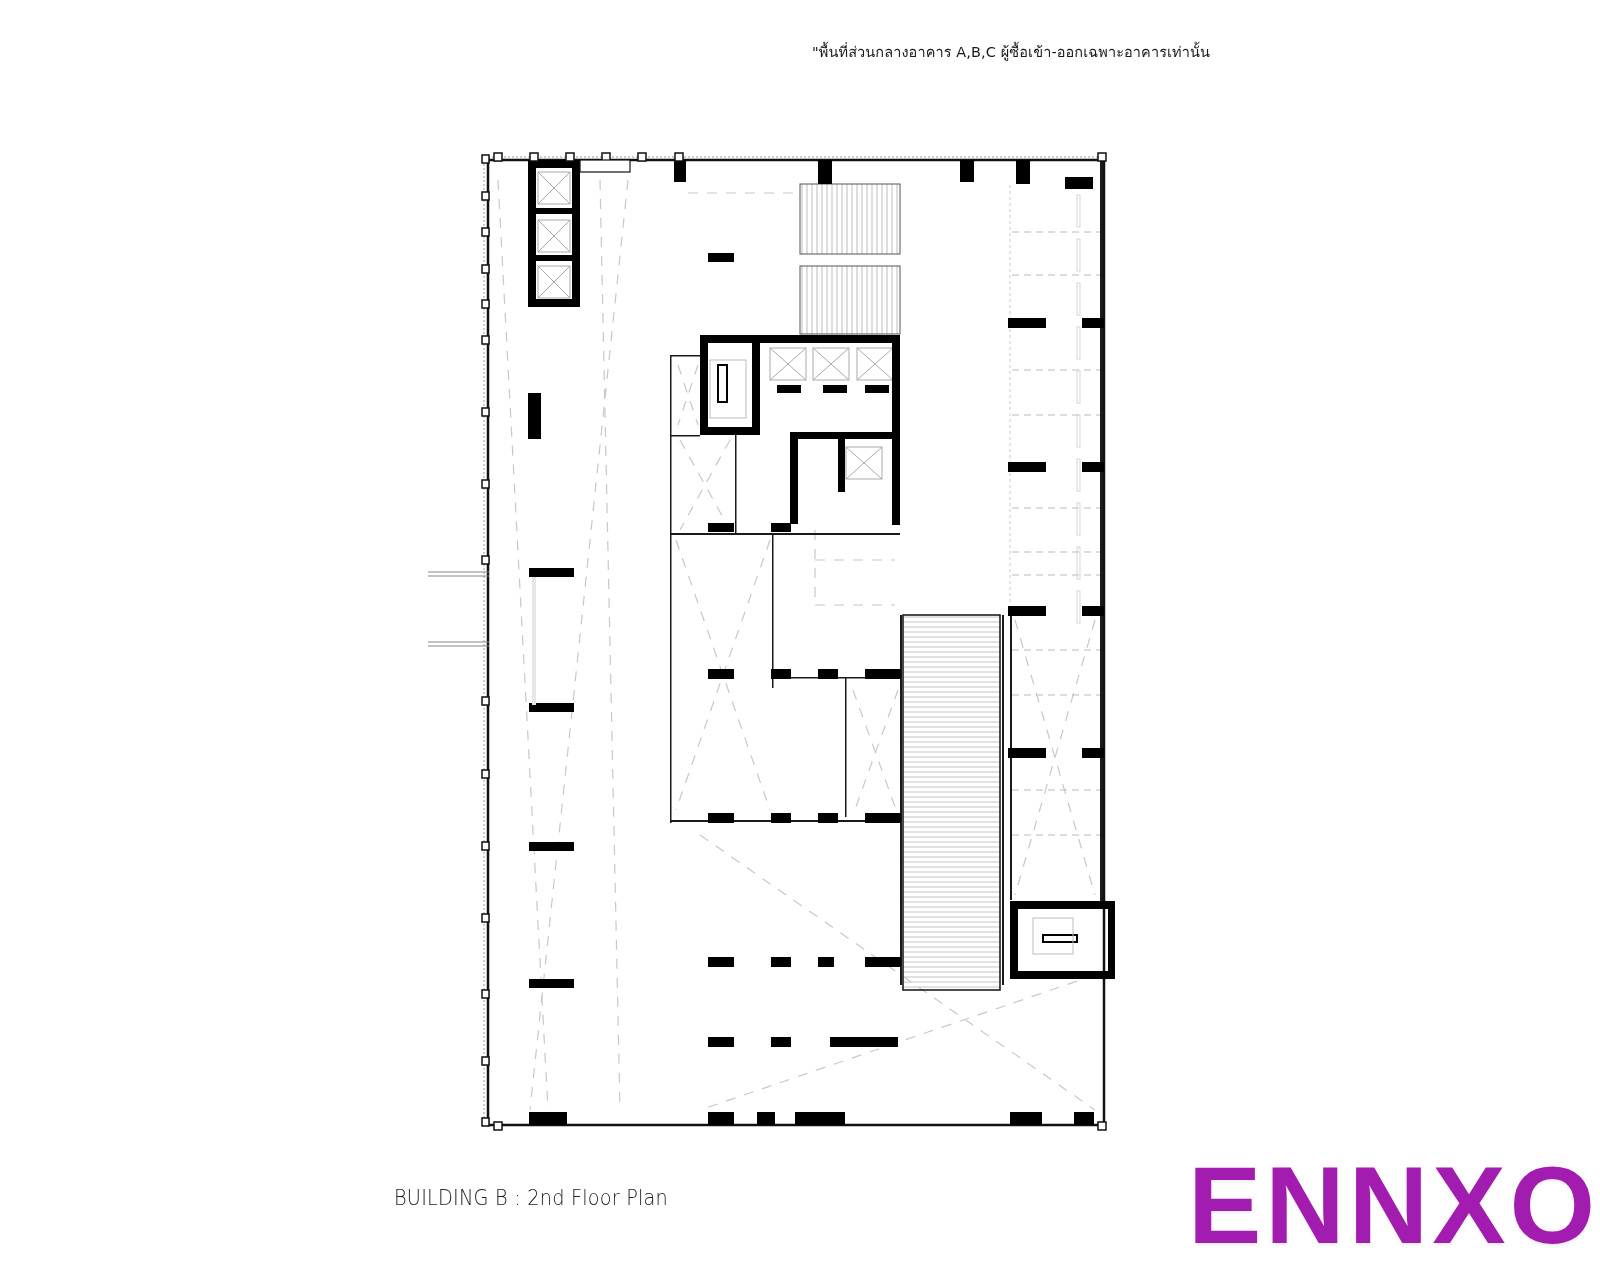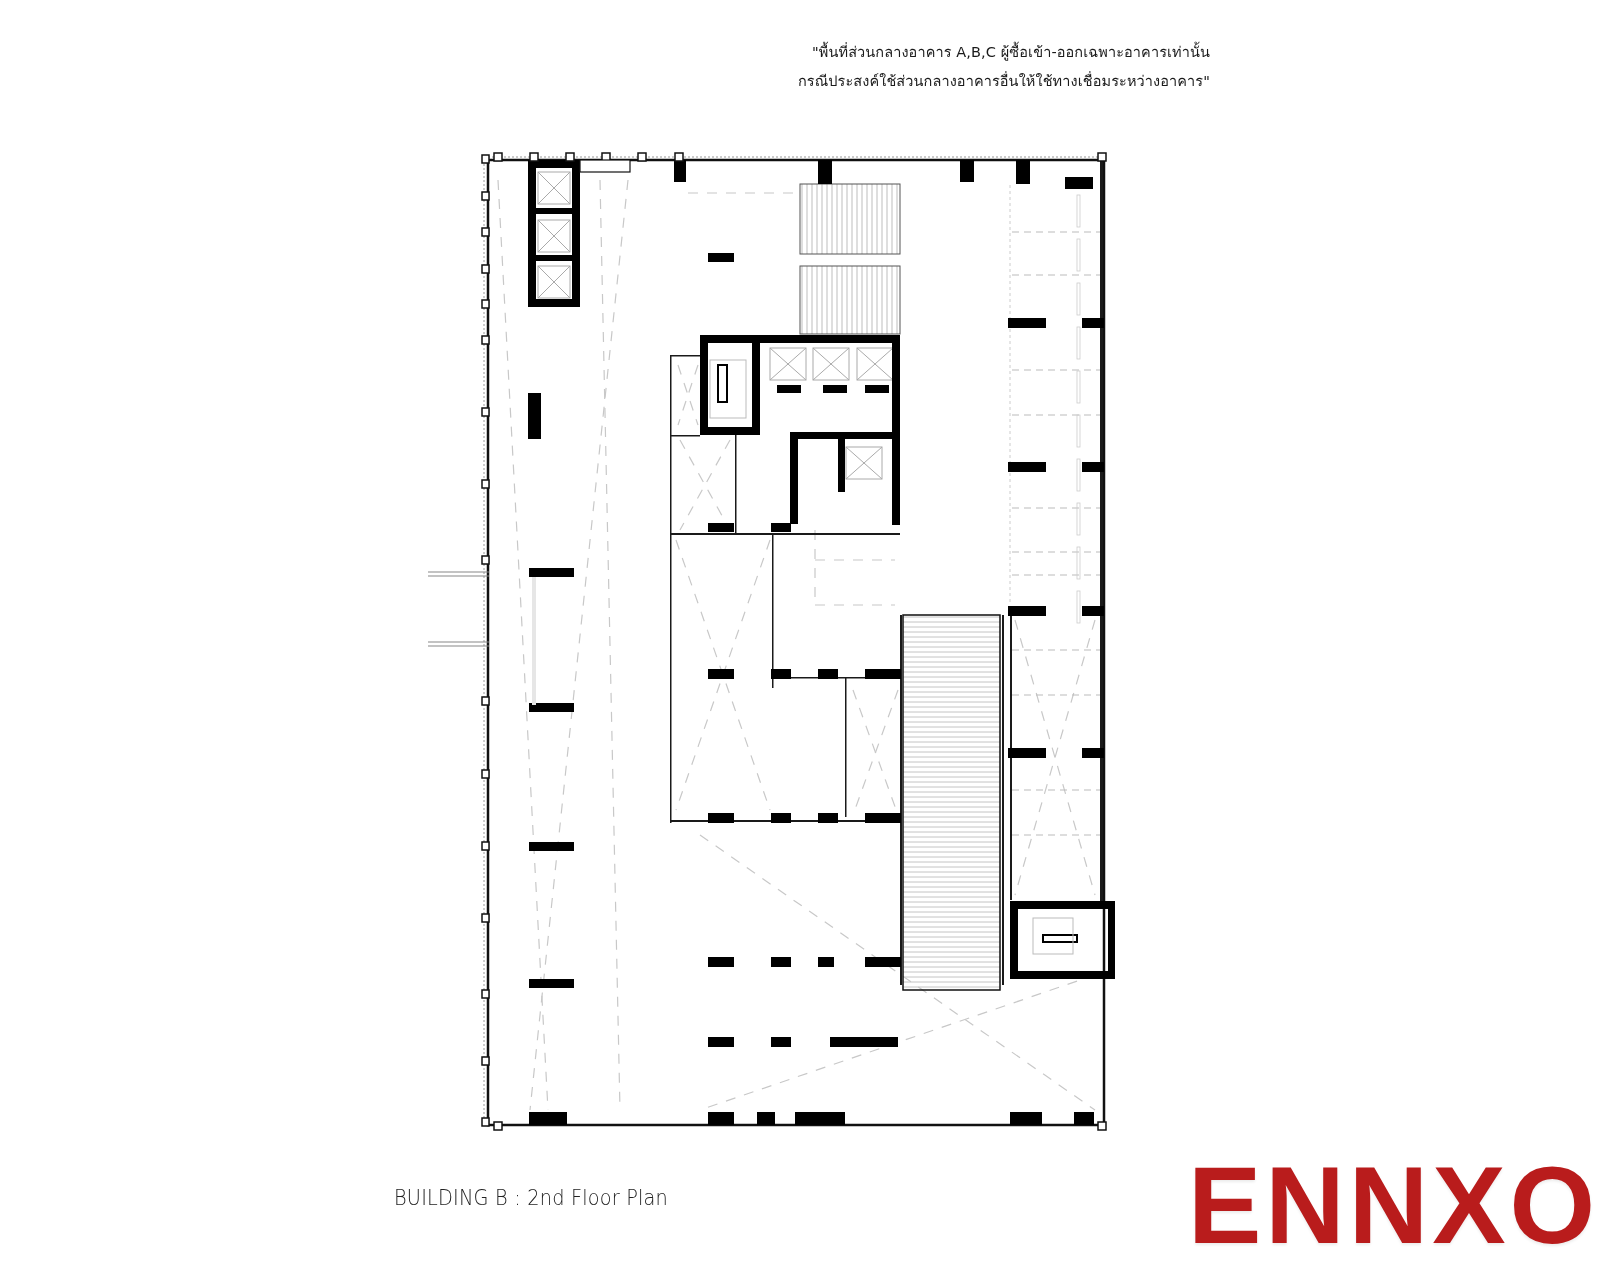--- a/index.html
+++ b/index.html
@@ -1,28 +1,27 @@
 <!DOCTYPE html>
 <html><head>
 <meta charset="utf-8">
 <style>
   html, body { margin: 0; padding: 0; background: #ffffff; }
   body { width: 1600px; height: 1280px; position: relative; overflow: hidden; font-family: "DejaVu Sans", sans-serif; }
   .note { position: absolute; top: 38px; left: 770px; width: 440px; text-align: right; color: #1a1a1a; font-size: 14.5px; line-height: 29px; letter-spacing: 0.1px; }
   .note div { white-space: nowrap; }
   .plan { position: absolute; left: 0; top: 0; width: 1600px; height: 1280px; }
   .caption { position: absolute; left: 394px; top: 1186px; font-family: "DejaVu Sans", sans-serif; font-size: 21px; font-weight: 300; color: #222; letter-spacing: 0.2px; transform: scaleX(0.92); transform-origin: left; }
-  .watermark { position: absolute; left: 1188px; top: 1150px; font-family: "Liberation Sans", sans-serif; font-weight: 700; font-size: 110px; color: #b91c1c; letter-spacing: 4px; line-height: 110px; text-shadow: 0 2px 3px rgba(0,0,0,0.08); }
+  .watermark { position: absolute; left: 1188px; top: 1150px; font-family: "Liberation Sans", sans-serif; font-weight: 700; font-size: 110px; color: #a21caf; letter-spacing: 4px; line-height: 110px; text-shadow: 0 2px 3px rgba(0,0,0,0.08); }
 </style>
 </head>
 <body>
 
 <div class="note">
   <div>"พื้นที่ส่วนกลางอาคาร A,B,C ผู้ซื้อเข้า-ออกเฉพาะอาคารเท่านั้น</div>
-  <div>กรณีประสงค์ใช้ส่วนกลางอาคารอื่นให้ใช้ทางเชื่อมระหว่างอาคาร"</div>
 </div>
 
 <svg class="plan" id="plan" viewBox="0 0 1600 1280" xmlns="http://www.w3.org/2000/svg">
   <defs>
     <pattern id="vhatch" width="5" height="10" patternUnits="userSpaceOnUse">
       <line x1="2" y1="0" x2="2" y2="10" stroke="#bdbdbd" stroke-width="1"></line>
     </pattern>
     <pattern id="hhatch" width="10" height="5" patternUnits="userSpaceOnUse">
       <line x1="0" y1="2" x2="10" y2="2" stroke="#c4c4c4" stroke-width="1"></line>
     </pattern>

